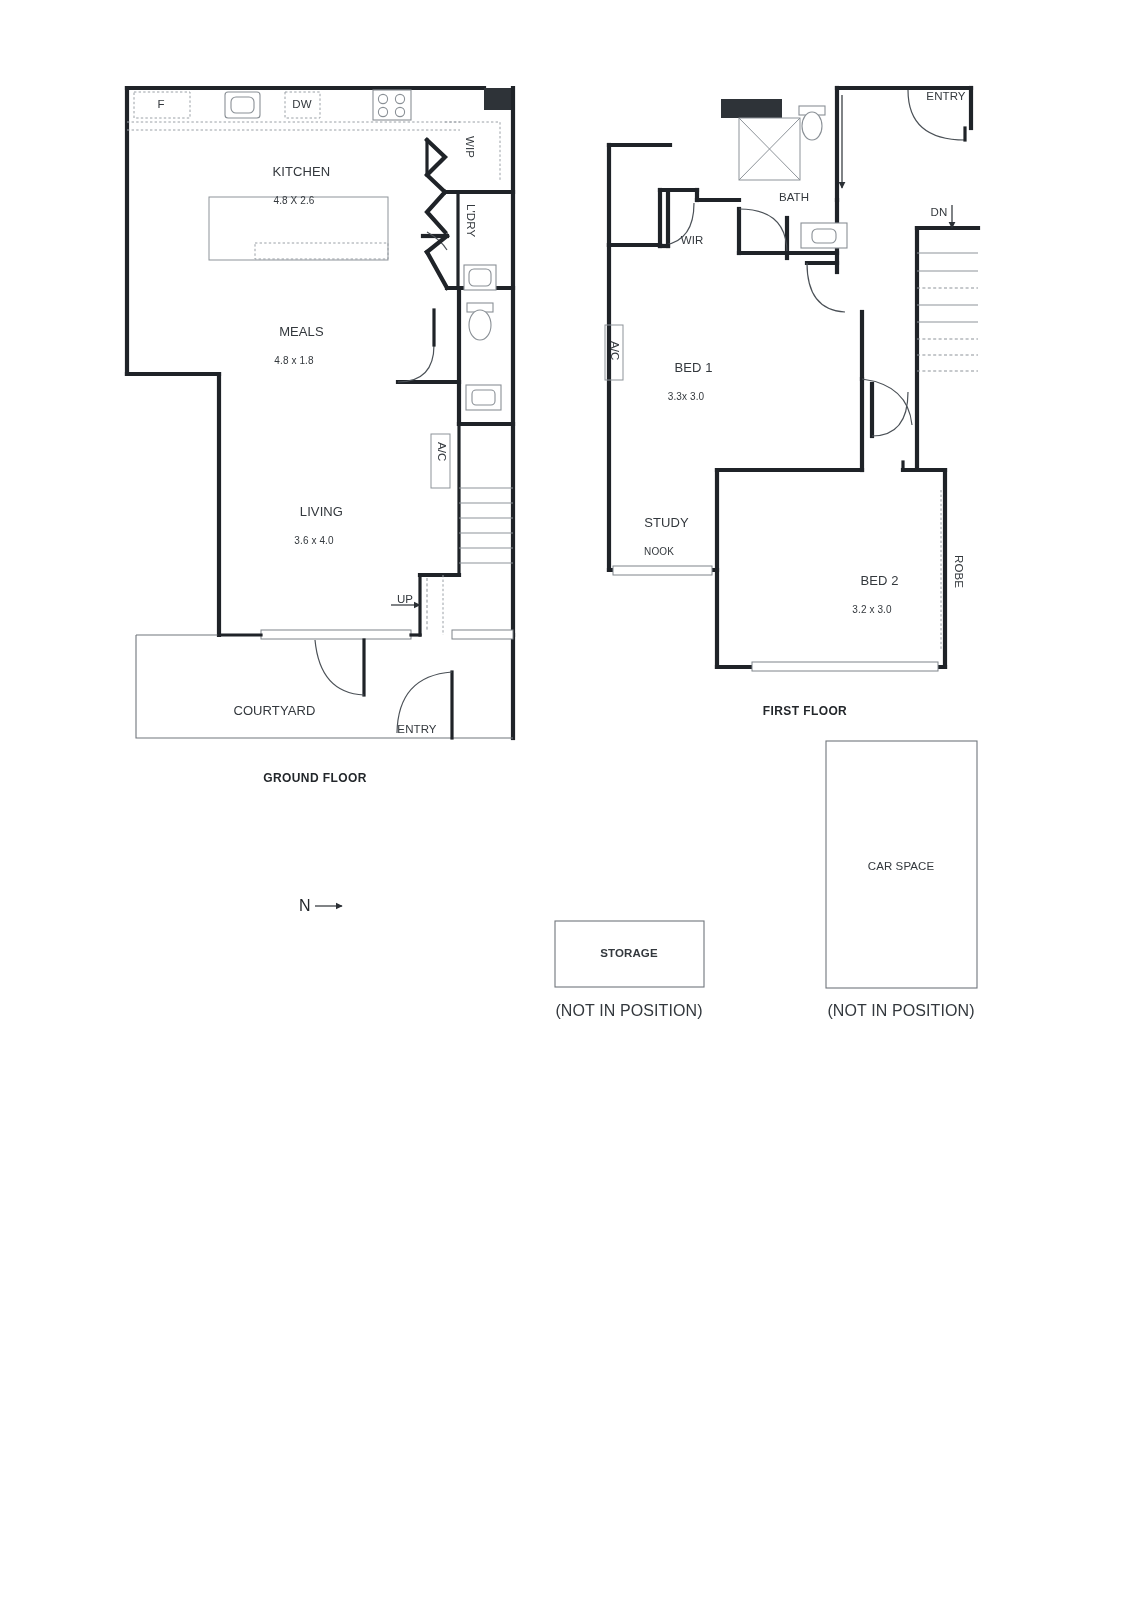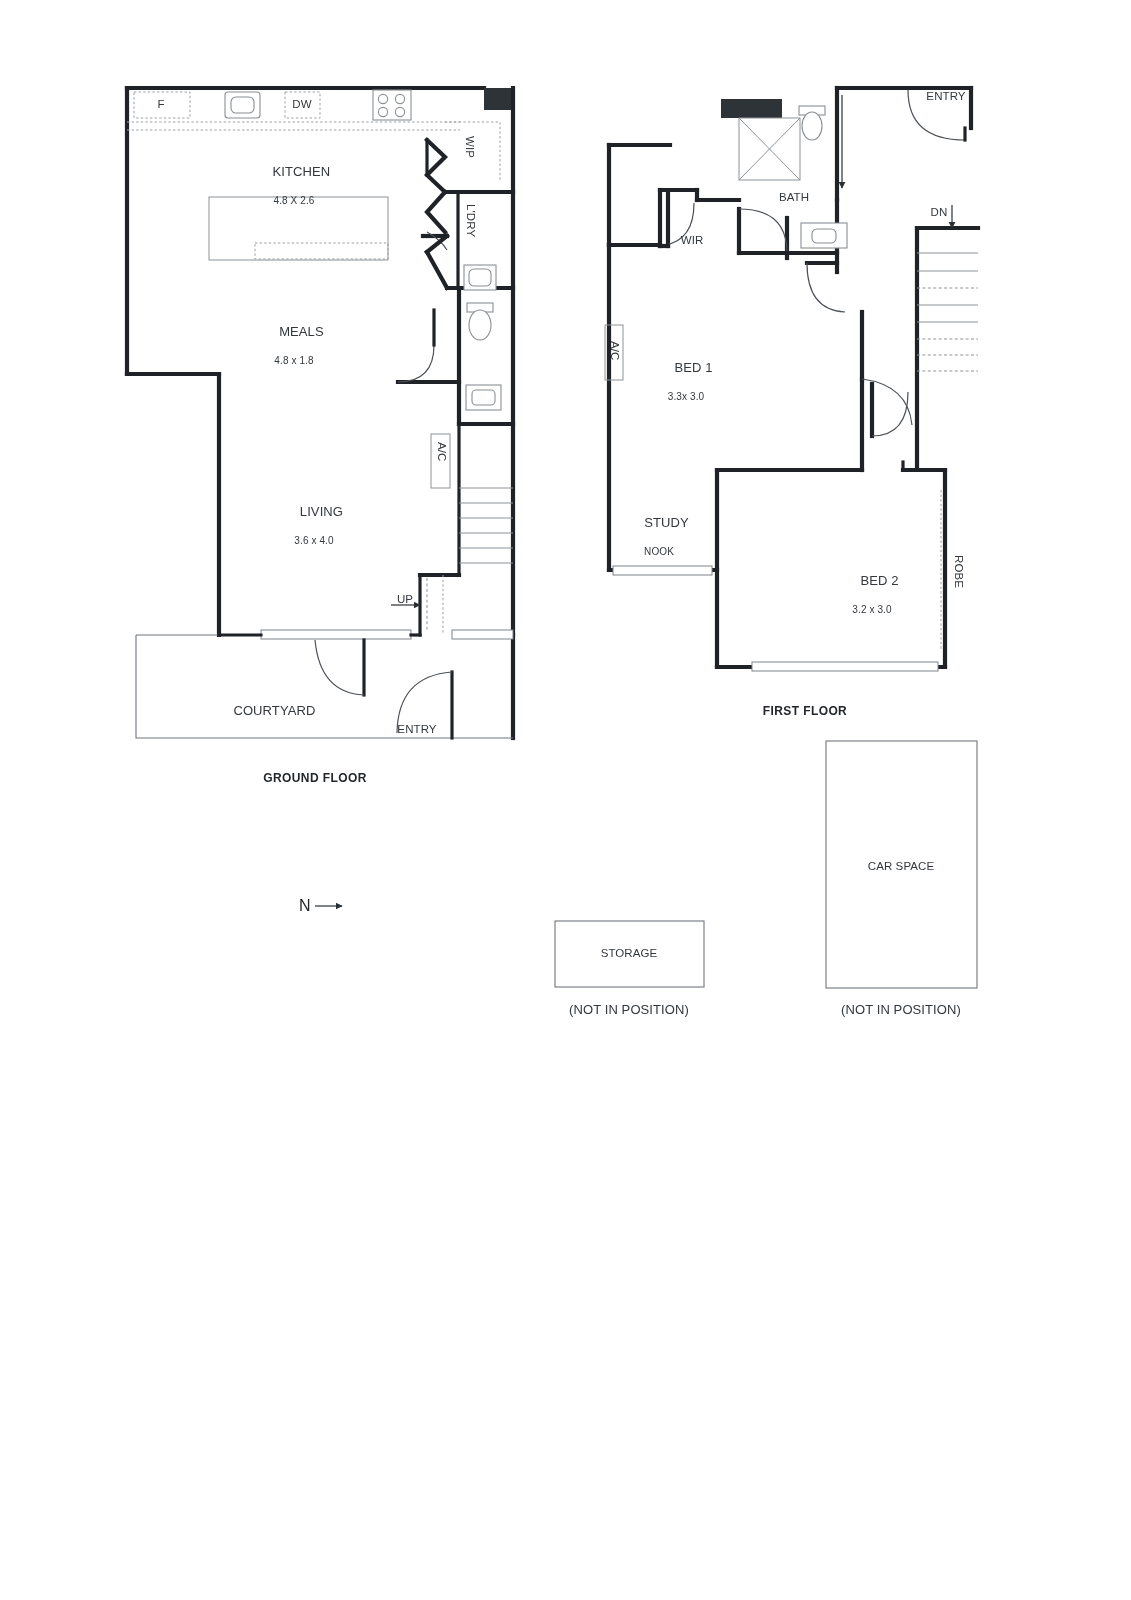--- a/index.html
+++ b/index.html
@@ -57,21 +57,21 @@
   }
   .floor-title {
     font-size: 12px;
     font-weight: bold;
     letter-spacing: 0.4px;
     text-align: center;
     transform: translateX(-50%);
     color: #23272b;
   }
   .note {
-    font-size: 13px;
+    font-size: 16px;
     text-align: right;
     transform: translateX(-50%);
     color: #33383d;
   }
   .northlbl {
     font-size: 16px;
     color: #23272b;
   }
 </style>
 </head>
@@ -363,21 +363,21 @@
 
   <div class="lbl tiny" style="left:794px; top:191px;">BATH</div>
   <div class="lbl tiny" style="left:692px; top:234px;">WIR</div>
   <div class="lbl vert" style="left:614px; top:341px;">A/C</div>
   <div class="lbl vert" style="left:958px; top:555px;">ROBE</div>
   <div class="lbl tiny" style="left:939px; top:206px;">DN</div>
   <div class="lbl tiny" style="left:946px; top:90px;">ENTRY</div>
 
   <div class="lbl floor-title" style="left:805px; top:704px;">FIRST FLOOR</div>
 
-  <div class="lbl tiny" style="left:629px; top:947px;">STORAGE</div>
+  <div class="lbl tiny" style="left:629px; top:947px;font-weight:bold;">STORAGE</div>
   <div class="lbl note" style="left:629px; top:1002px;">(NOT IN POSITION)</div>
 
   <div class="lbl tiny" style="left:901px; top:860px;">CAR SPACE</div>
   <div class="lbl note" style="left:901px; top:1002px;">(NOT IN POSITION)</div>
 
   <div class="lbl northlbl" style="left:299px; top:897px;">N</div>
 
 </div>
 
 </body></html>

